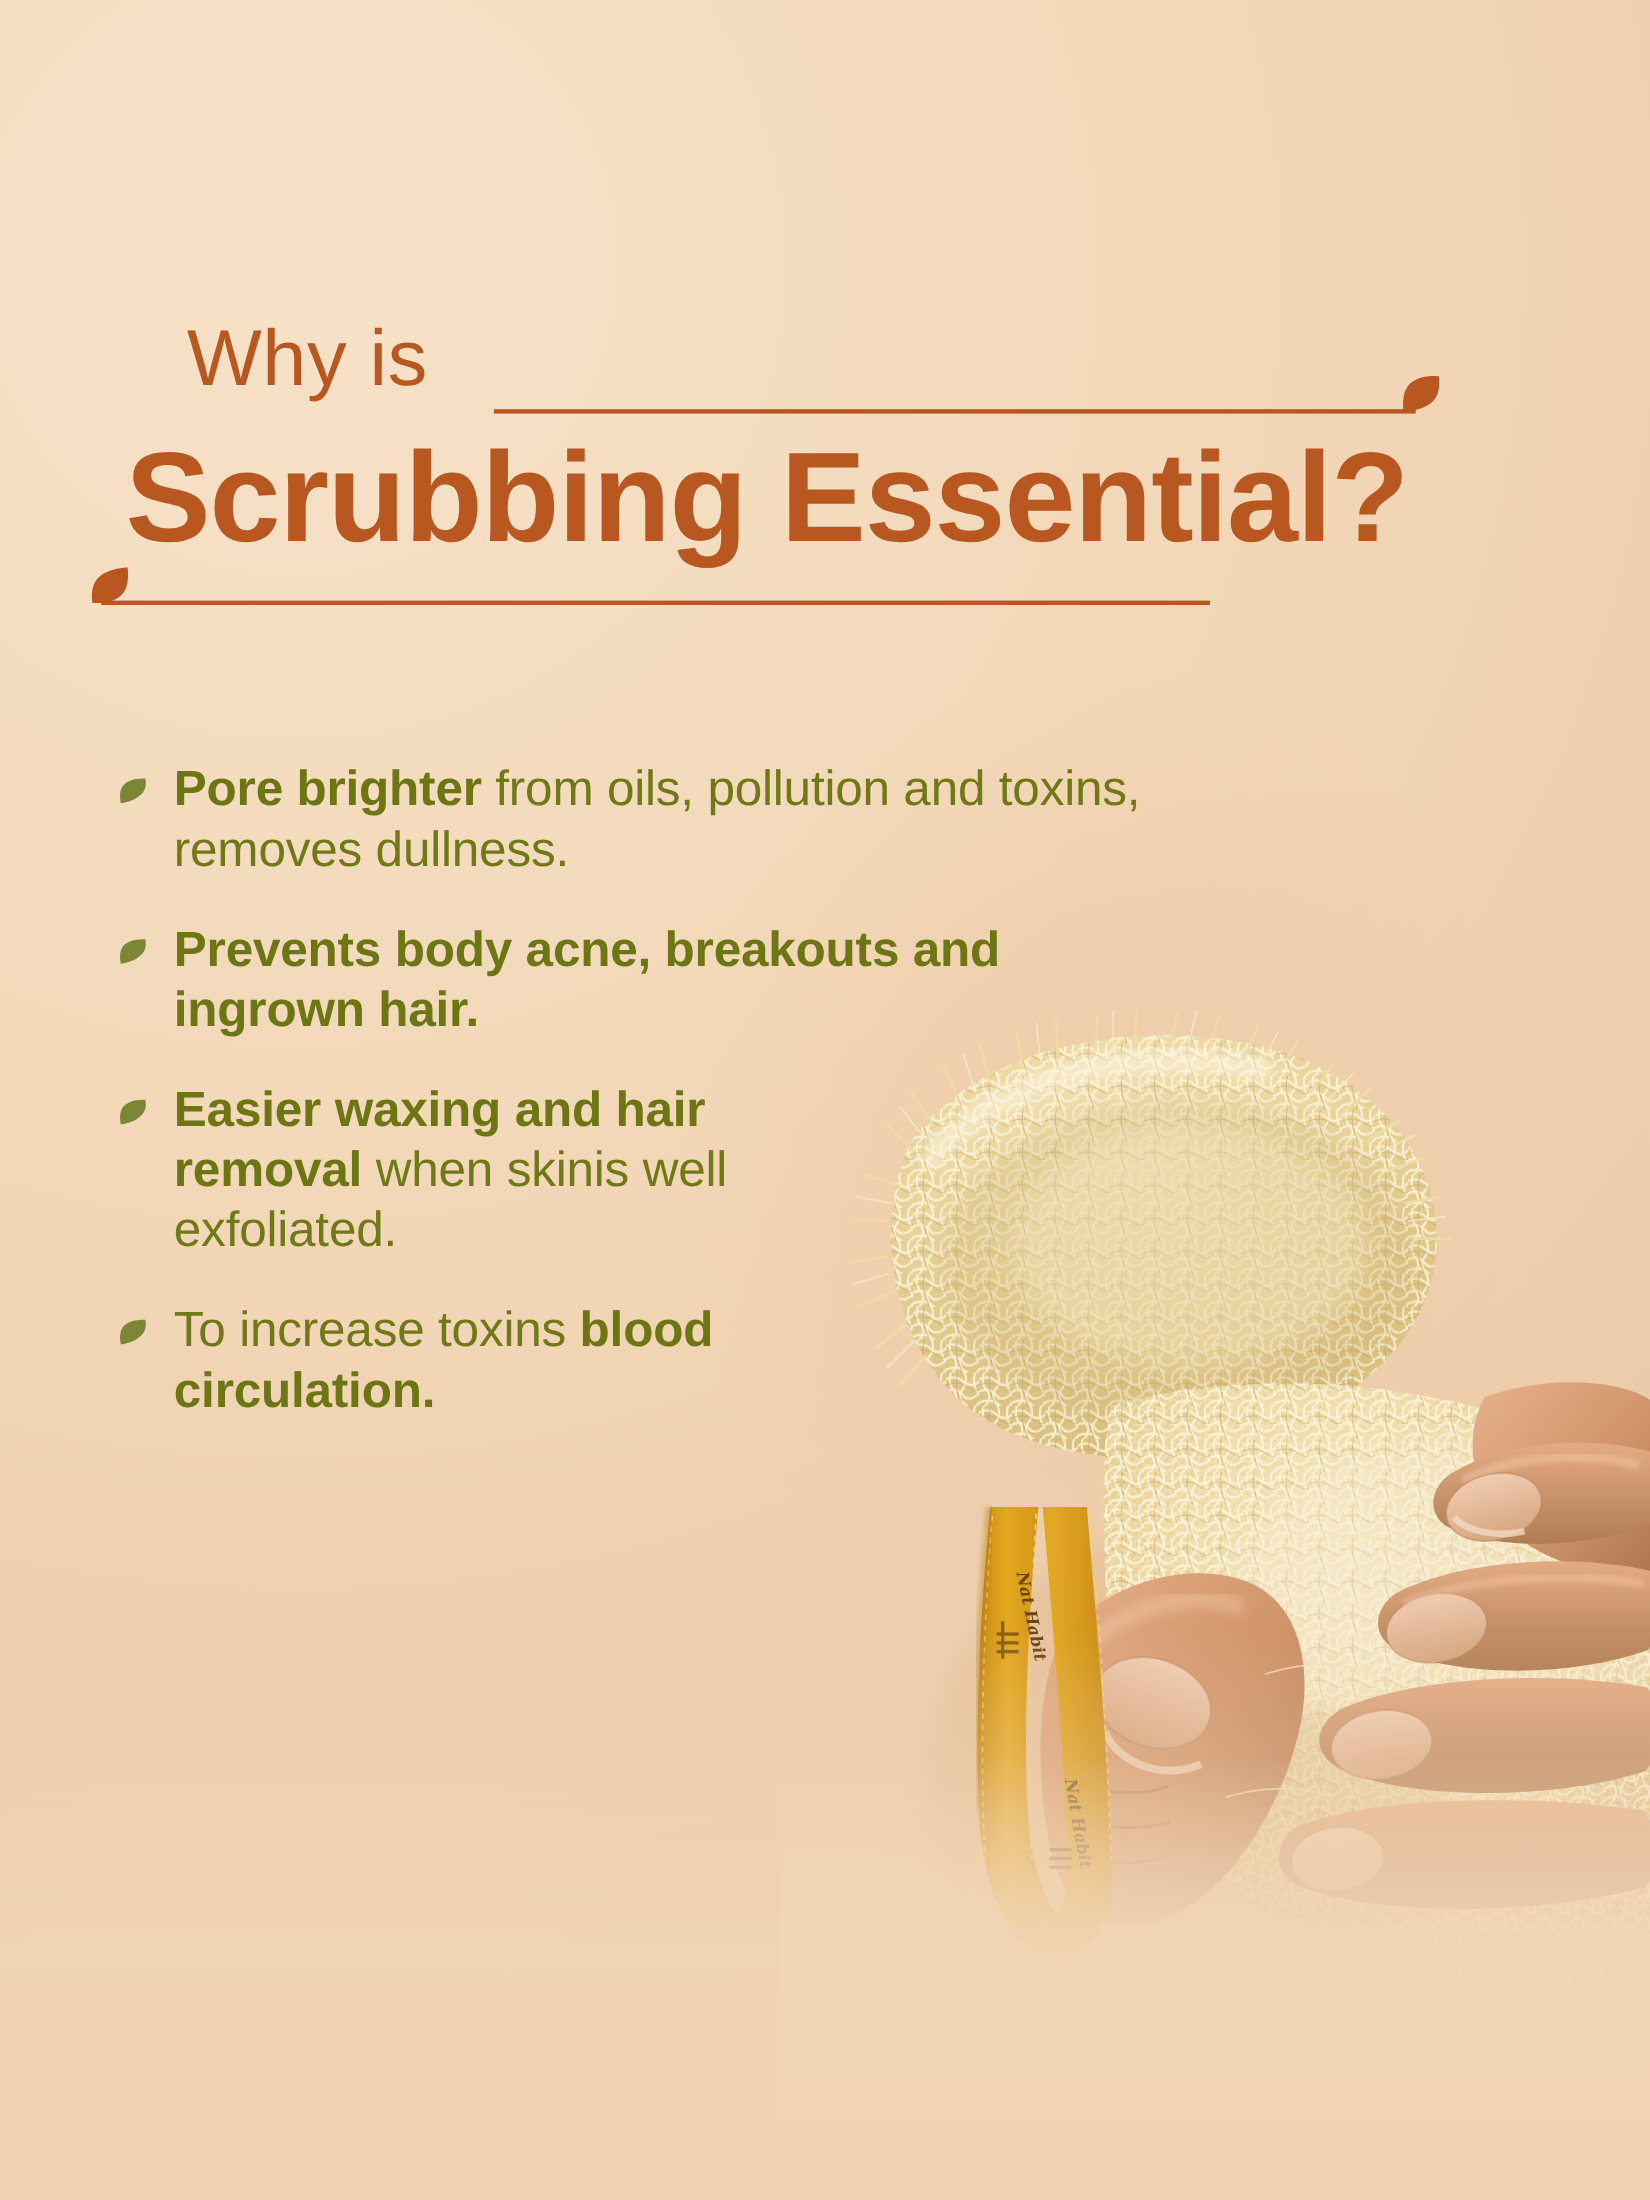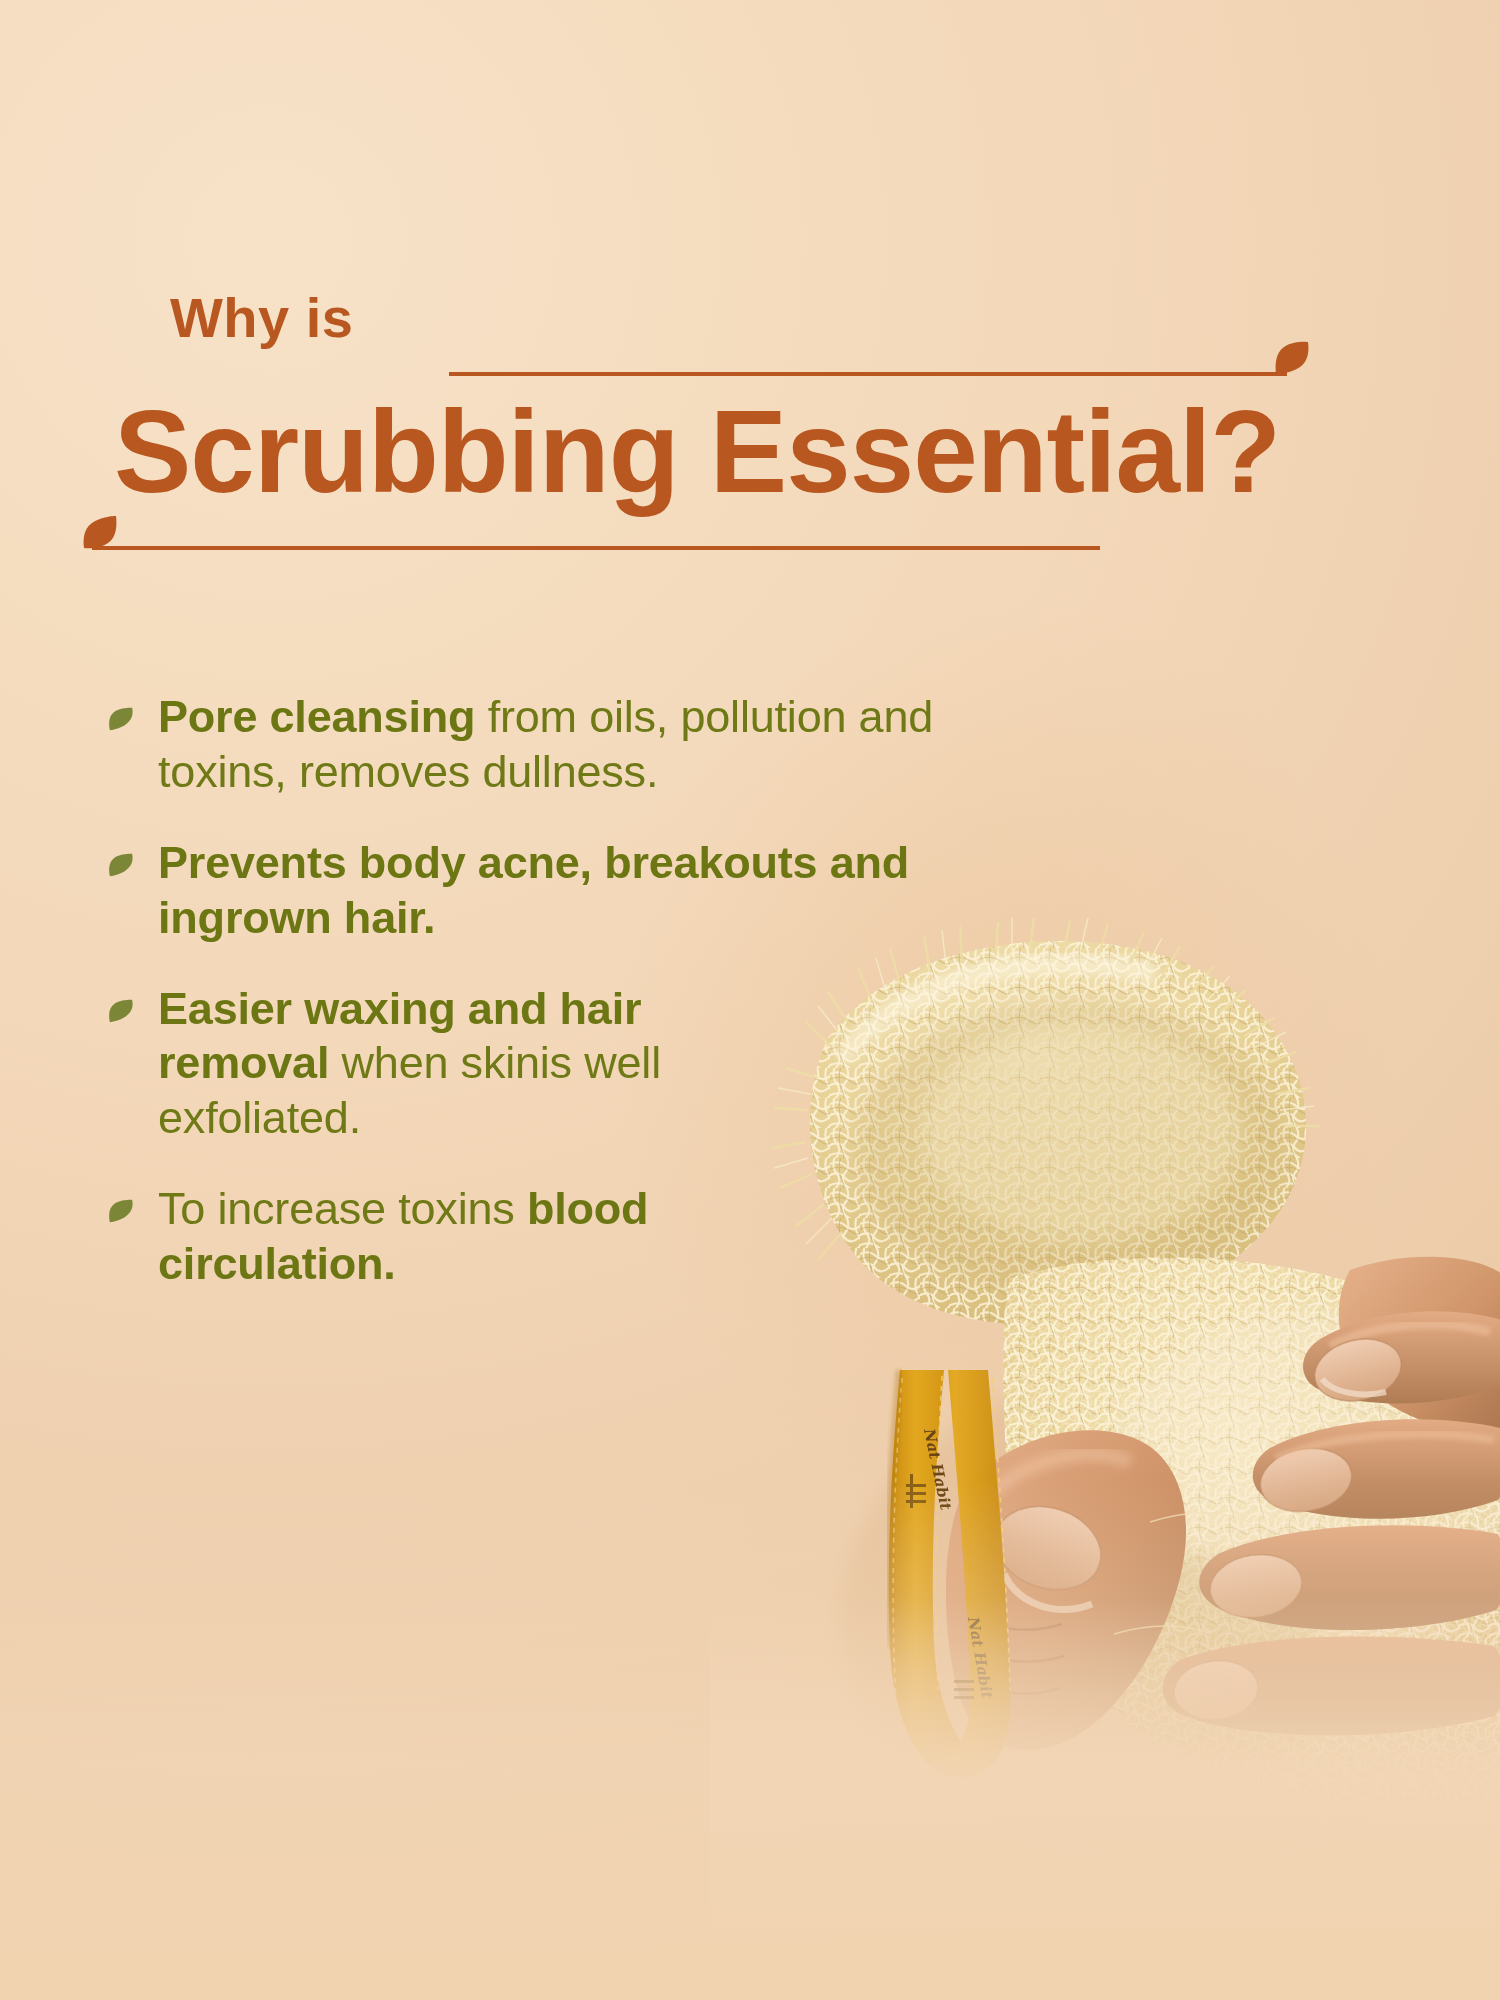--- a/index.html
+++ b/index.html
@@ -48,22 +48,22 @@
   }
 
   .title-line1-row {
     position: relative;
     height: 96px;
   }
   .title-kicker {
     position: absolute;
     left: 78px;
     top: -6px;
-    font-size: 56px;
-    font-weight: 700;
+    font-size: 72px;
+    font-weight: 400;
     letter-spacing: 0.5px;
     color: #b8571f;
     line-height: 1;
     white-space: nowrap;
   }
   .rule-top {
     position: absolute;
     left: 357px;
     top: 76px;
     width: 838px;
@@ -197,21 +197,21 @@
   </div>
 
   <div class="bullets">
 
 
     <div class="bullet-row">
       <svg class="bullet-leaf" viewBox="0 0 28 28">
         <path d="M26 2 C26 2, 13 1, 6 7 C0 12, 1 21, 2 26 C2 26, 13 25, 20 19 C27 14, 27 7, 26 2 Z" fill="#7c8637"></path>
       </svg>
       <div class="bullet-text">
-        <b>Pore cleansing</b><span> from oils, pollution and toxins, removes dullness.</span>
+        <b>Pore brighter</b><span> from oils, pollution and toxins, removes dullness.</span>
       </div>
     </div>
 
     <div class="bullet-row">
       <svg class="bullet-leaf" viewBox="0 0 28 28">
         <path d="M26 2 C26 2, 13 1, 6 7 C0 12, 1 21, 2 26 C2 26, 13 25, 20 19 C27 14, 27 7, 26 2 Z" fill="#7c8637"></path>
       </svg>
       <div class="bullet-text">
         <b>Prevents body acne, breakouts and ingrown hair.</b>
       </div>

